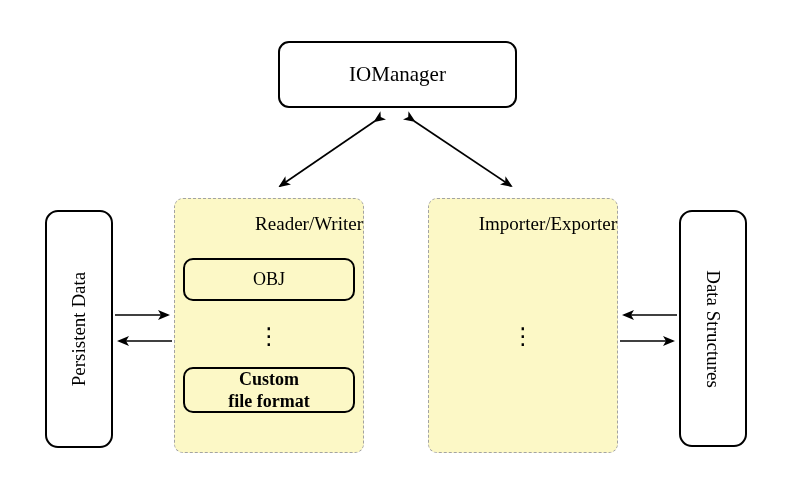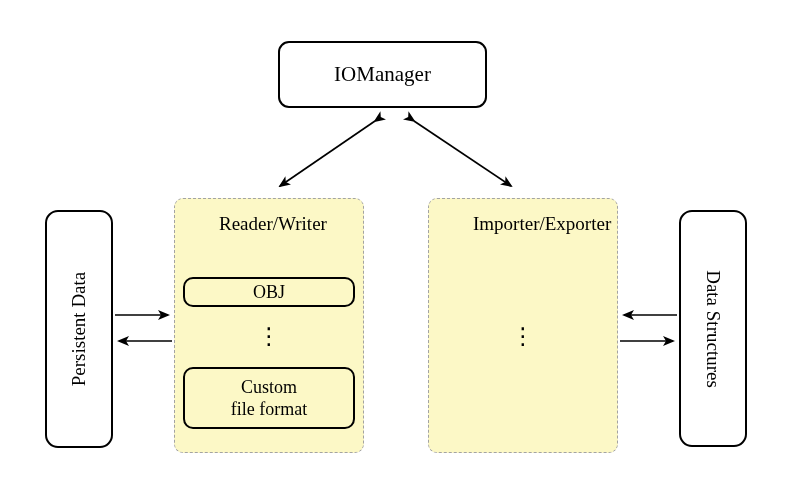--- a/index.html
+++ b/index.html
@@ -22,21 +22,21 @@
     background: #ffffff;
     border: 2.5px solid #000000;
     border-radius: 11px;
     display: flex;
     align-items: center;
     justify-content: center;
     text-align: center;
   }
   .io-manager {
     left: 278px; top: 41px;
-    width: 209px; height: 67px;
+    width: 239px; height: 67px;
     font-size: 21px;
   }
   .side-box {
     width: 68px;
     font-size: 19px;
     border-radius: 13px;
   }
   .side-box .v-text {
     white-space: nowrap;
   }
@@ -54,42 +54,41 @@
     width: 190px;
     height: 255px;
   }
   .panel-left  { left: 174px; }
   .panel-right { left: 428px; }
   .panel-title {
     position: absolute;
     top: 14px;
     left: 0;
     width: 100%;
-    text-align: left;
+    text-align: right;
     font-size: 19px;
-    margin-left: 44px;
   }
   .item-box {
     position: absolute;
     box-sizing: border-box;
     left: 8px;
     width: 172px;
     background: #fcf8c6;
     border: 2.5px solid #000000;
     border-radius: 10px;
     display: flex;
     flex-direction: column;
     align-items: center;
     justify-content: center;
     text-align: center;
     font-size: 18px;
     line-height: 1.25;
   }
-  .item-top    { top: 78px;  height: 30px; }
-  .item-bottom { top: 168px; height: 62px; }
+  .item-top    { top: 59px;  height: 43px; }
+  .item-bottom { top: 168px; height: 46px; font-weight: bold; }
   .dots {
     position: absolute;
     top: 126px;
     left: 0;
     width: 100%;
     text-align: center;
     font-size: 23px;
     line-height: 1;
     font-family: "DejaVu Sans", sans-serif;
   }

